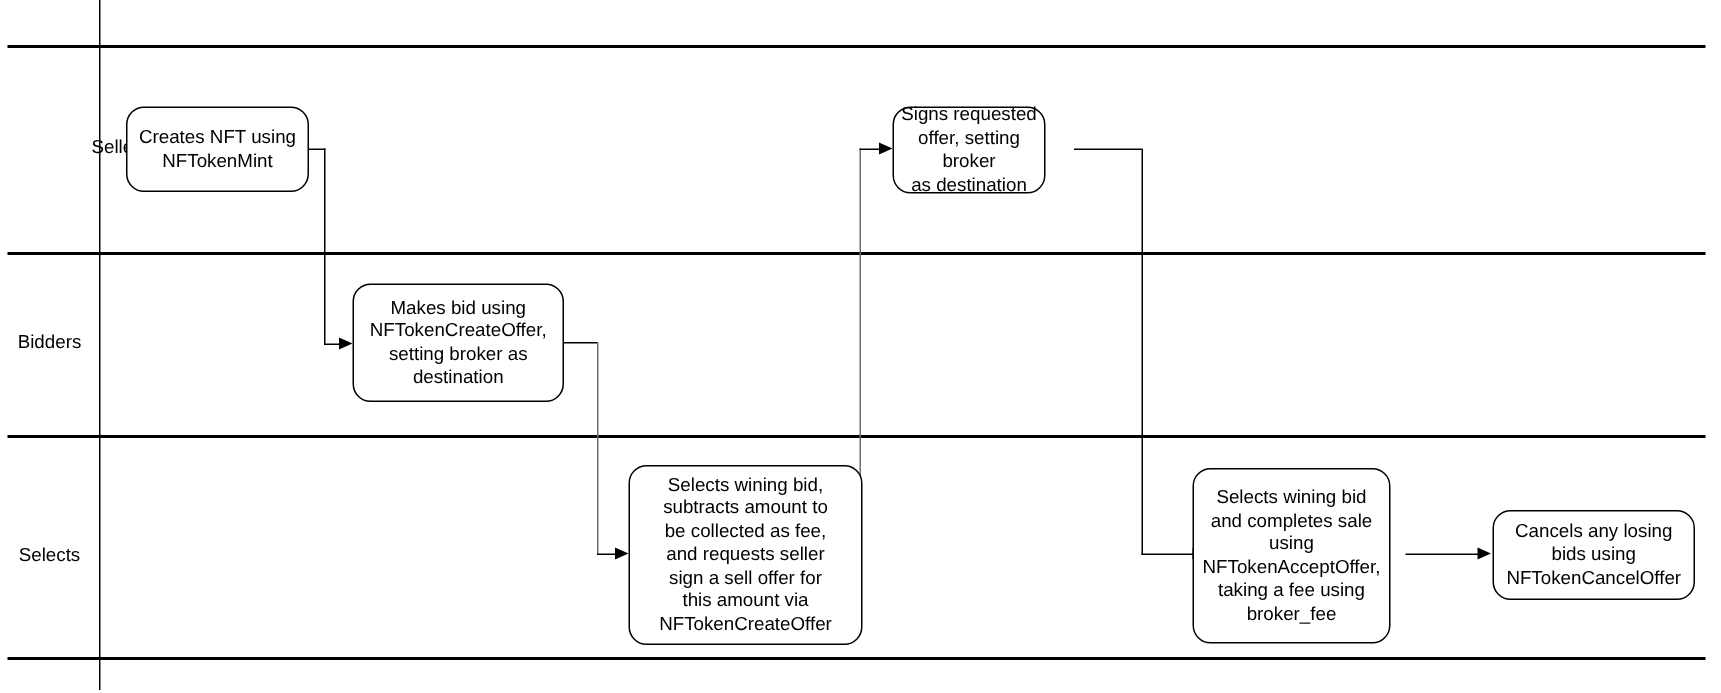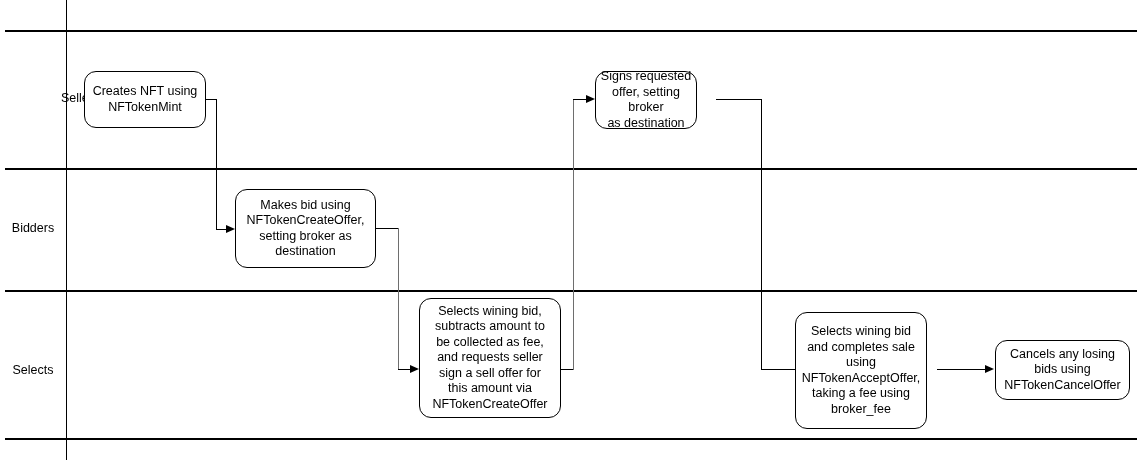--- a/index.html
+++ b/index.html
@@ -60,21 +60,21 @@
     align-items: center;
     justify-content: center;
     text-align: center;
     font-size: 12.5px;
     line-height: 15.5px;
     white-space: pre-line;
     padding: 2px 4px;
   }
   .node.n0 { left: 84px;  top: 71px;  width: 122px; height: 57px;  }
   .node.n1 { left: 235px; top: 189px; width: 141px; height: 79px;  }
-  .node.n2 { left: 419px; top: 298px; width: 142px; height: 120px; }
+  .node.n2 { left: 419px; top: 310px; width: 156px; height: 120px; }
   .node.n3 { left: 595px; top: 71px;  width: 102px; height: 58px;  }
   .node.n4 { left: 795px; top: 312px; width: 132px; height: 117px; }
   .node.n5 { left: 995px; top: 340px; width: 135px; height: 60px;  }
 
   
   .seg-h {
     position: absolute;
     height: 1px;
     background: #000000;
   }

